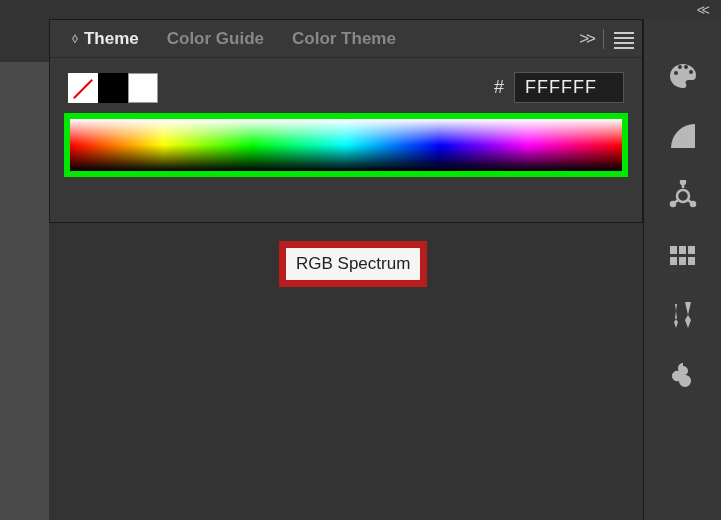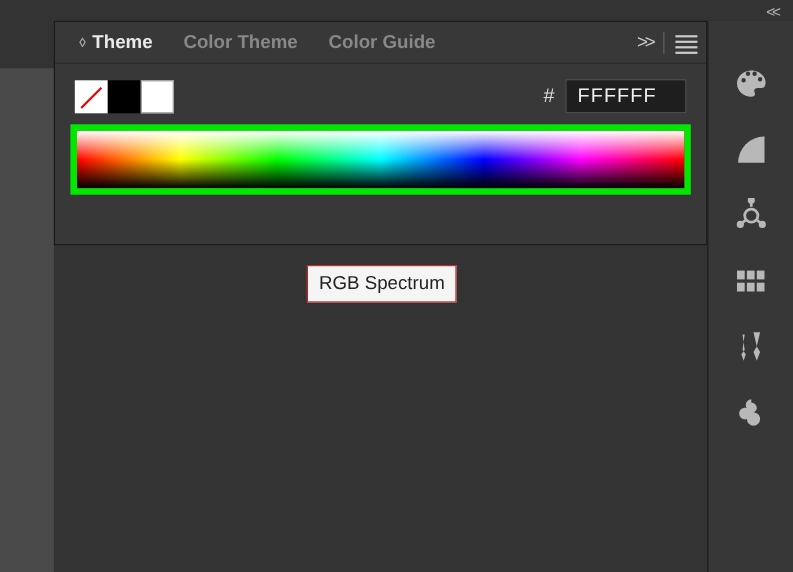--- a/index.html
+++ b/index.html
@@ -178,45 +178,45 @@
       #ff0000 0%, #ffff00 17%, #00ff00 33%,
       #00ffff 50%, #0000ff 67%, #ff00ff 83%, #ff0000 100%);
   cursor: crosshair;
 }
 .tooltip {
   position: absolute;
   left: 279px;
   top: 241px;
   background: #f5f5f5;
   color: #222;
-  border: 1px solid #b91c1c;
+  border: 7px solid #b91c1c;
   padding: 6px 10px;
   font-size: 17px;
 }
 </style>
 </head>
 <body>
 
 <div class="top-bar">
   <span class="collapse-chevrons">&lt;&lt;</span>
 </div>
 
 <div class="canvas-strip"></div>
 
 <div class="panel">
   <div class="panel-tabs">
     <div class="tab active">
       <span class="tab-toggle">◊</span>
       <span>Theme</span>
     </div>
     <div class="tab">
+      <span>Color Guide</span>
+    </div>
+    <div class="tab">
       <span>Color Theme</span>
-    </div>
-    <div class="tab">
-      <span>Color Guide</span>
     </div>
     <div class="tab-right">
       <span class="expand-chevrons">&gt;&gt;</span>
       <span class="divider"></span>
       <div class="menu-icon">
         <span></span>
           <span></span>
           <span></span>
           <span></span>
       </div>

